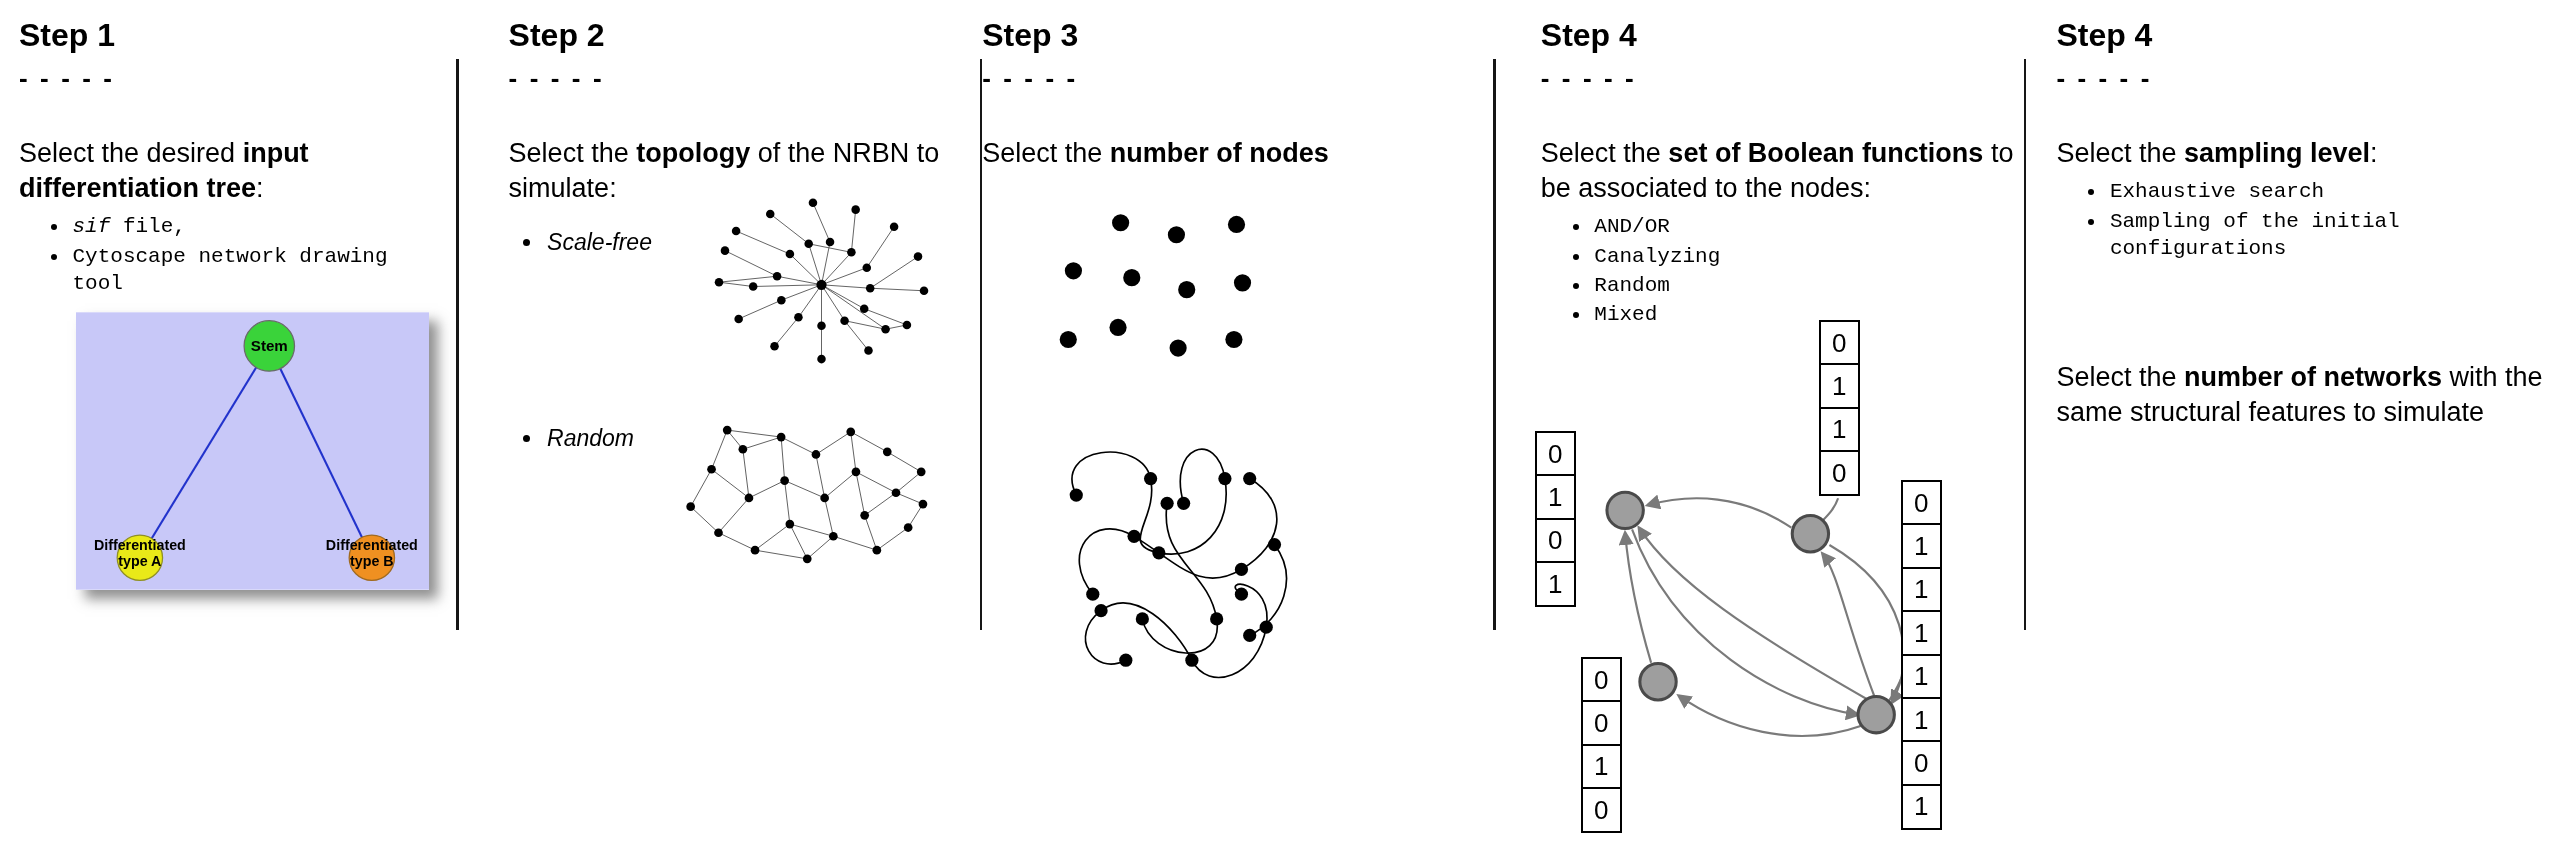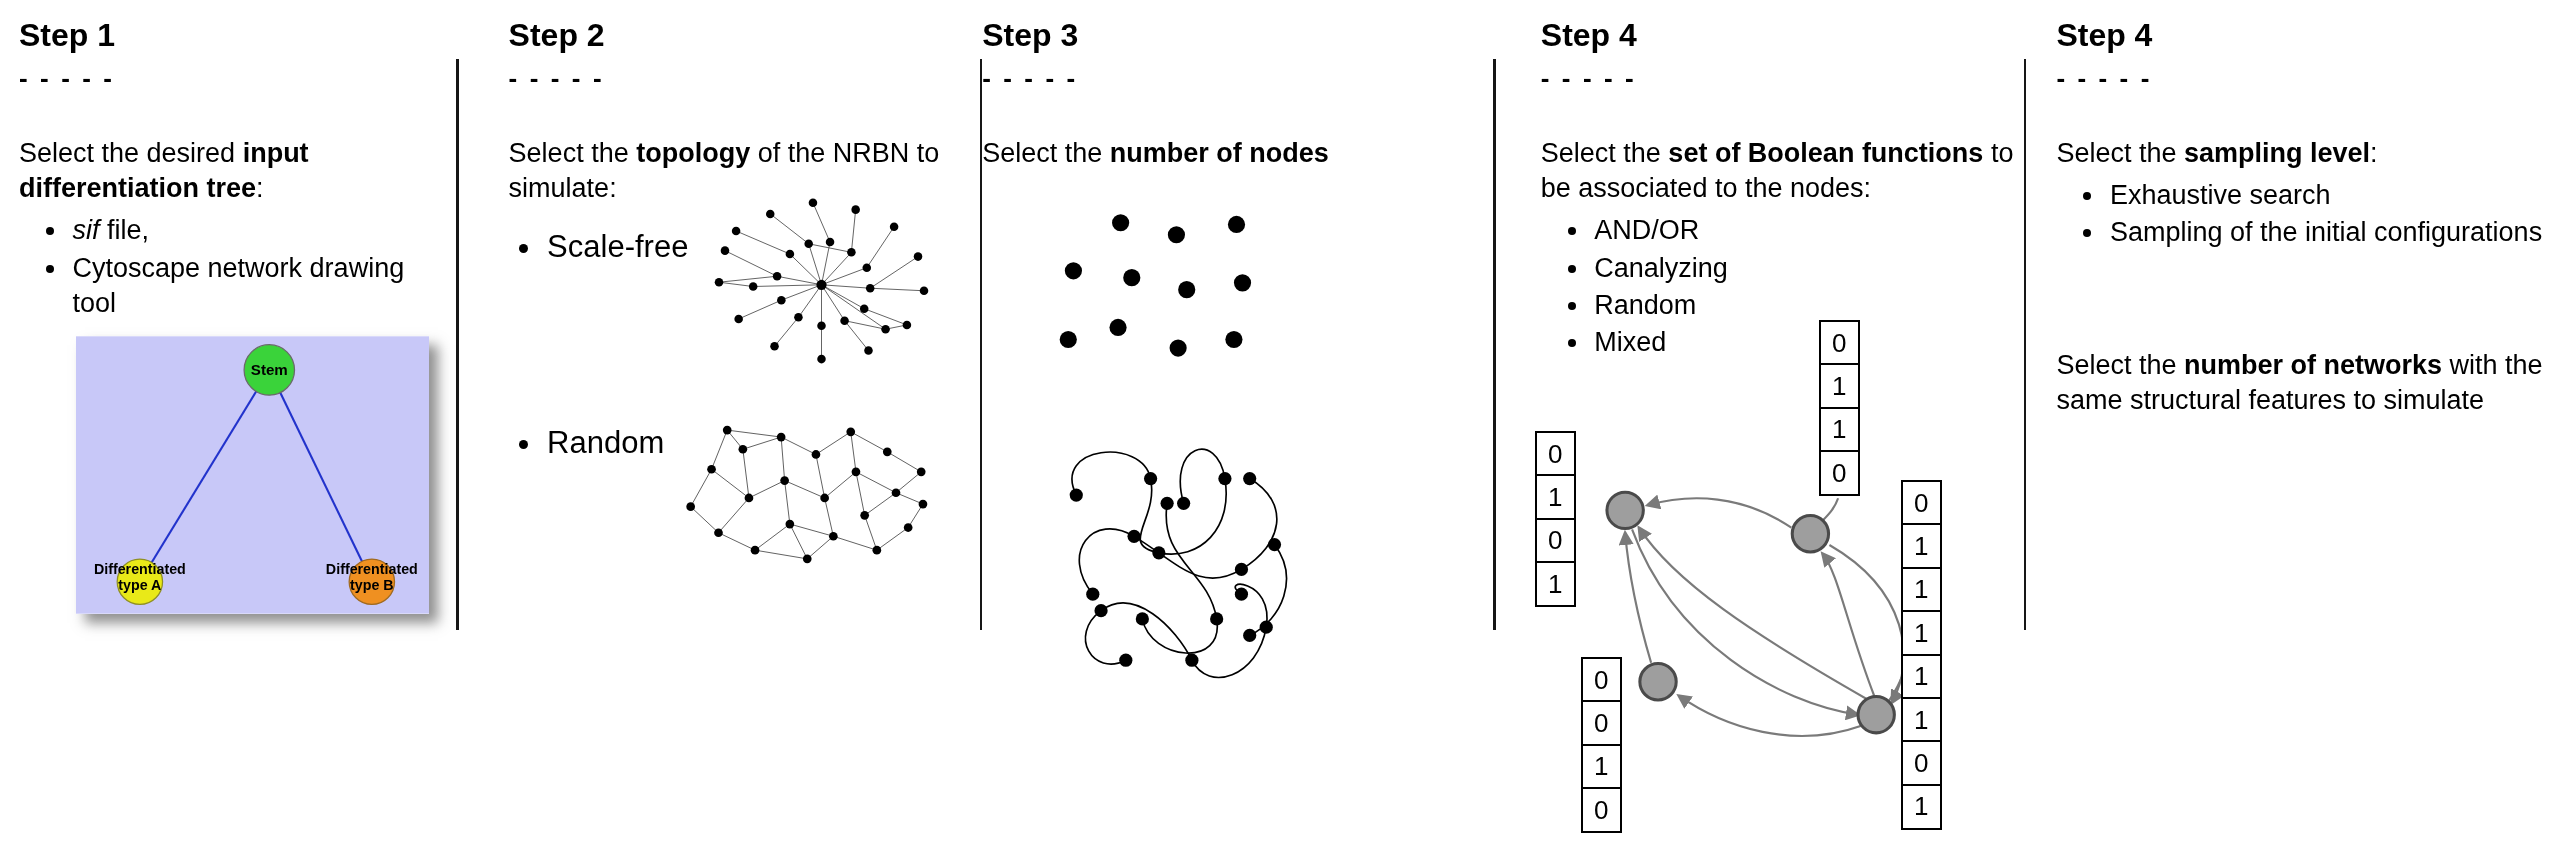--- a/index.html
+++ b/index.html
@@ -15,31 +15,31 @@
   .col5 { flex:1; padding-left:30px; padding-right:17.3px; }
 
   .divider { width:2.6px; background:#161616; height:571px; margin-top:59px; flex-shrink:0; }
 
   .step-title { font-size:32px; font-weight:bold; margin:7px 0 0 0; }
   .dashes { font-size:26px; font-weight:bold; letter-spacing:2.6px; margin-top:8.7px; }
   .desc { font-size:27px; line-height:1.3; margin:42px 0 0 0; }
   .desc.tight { margin-top:21px; }
   .desc b { font-weight:bold; }
 
-  ul.bullets { list-style:disc; margin:7px 0 0 0; padding-left:50px; font-size:27px; line-height:1.32; }
+  ul.bullets { list-style:disc; margin:7px 0 0 0; padding-left:50px; font-size:21px; line-height:1.32;font-family:Liberation Mono, monospace; }
   ul.bullets li { padding-left:3.5px; margin:1.7px 0; }
 
   
   .tree-svg { display:block; margin:14px 0 0 57px; box-shadow:8.7px 8.7px 12px rgba(70,70,70,0.6); }
   .tree-label { font-family:"Liberation Sans", sans-serif; font-weight:bold; font-size:17px; fill:#000; }
   .tree-root-label { font-family:"Liberation Sans", sans-serif; font-weight:bold; font-size:18px; fill:#000; }
 
   
   .net-row { display:flex; align-items:flex-start; }
-  .net-row .bullet-line { display:list-item; list-style:disc; margin-left:35px; padding-left:3.5px; font-size:31px; width:145px; flex-shrink:0; }
+  .net-row .bullet-line { display:list-item; list-style:disc; margin-left:35px; padding-left:3.5px; font-size:23px; width:145px; flex-shrink:0;font-style:italic; }
   .row-scalefree { margin-top:3.5px; }
   .row-scalefree .bullet-line { margin-top:19px; }
   .row-scalefree svg { margin-top:-26px; }
   .row-random { margin-top:15.6px; }
   .row-random .bullet-line { margin-top:21px; }
   .row-random svg { margin-left:-14px; }
   .net-edge { stroke:#4a4a4a; stroke-width:1; fill:none; }
   .net-node { fill:#000; }
 
   

